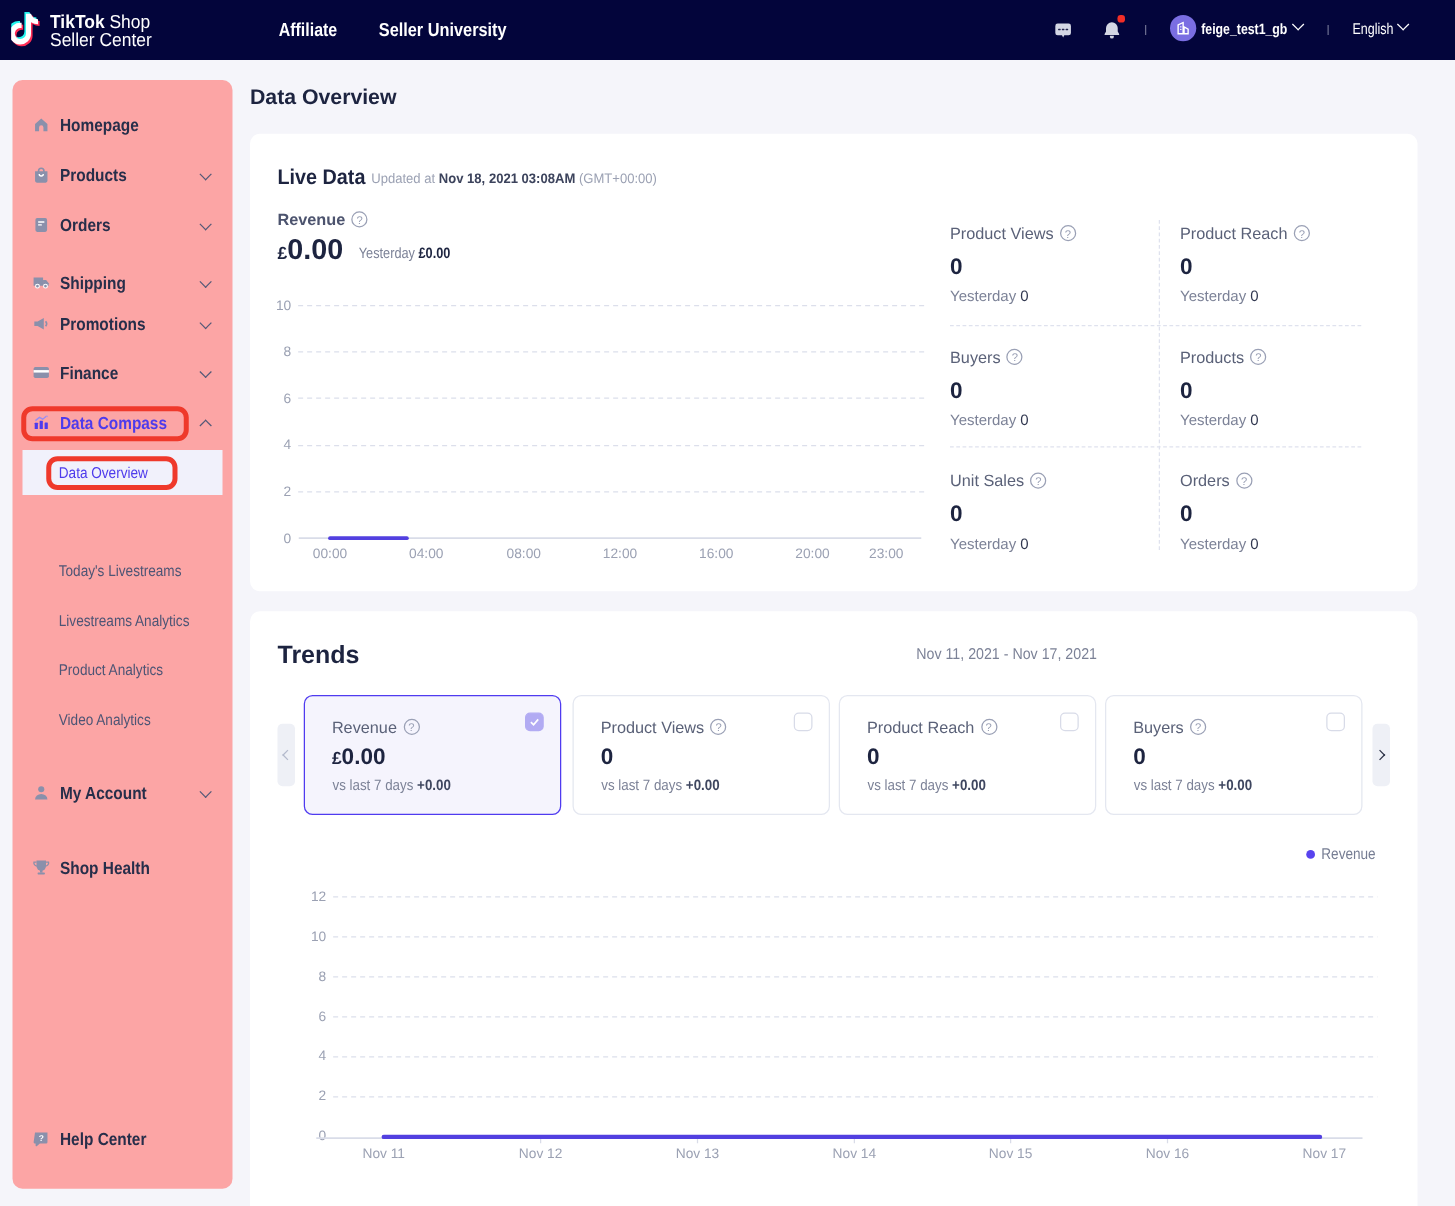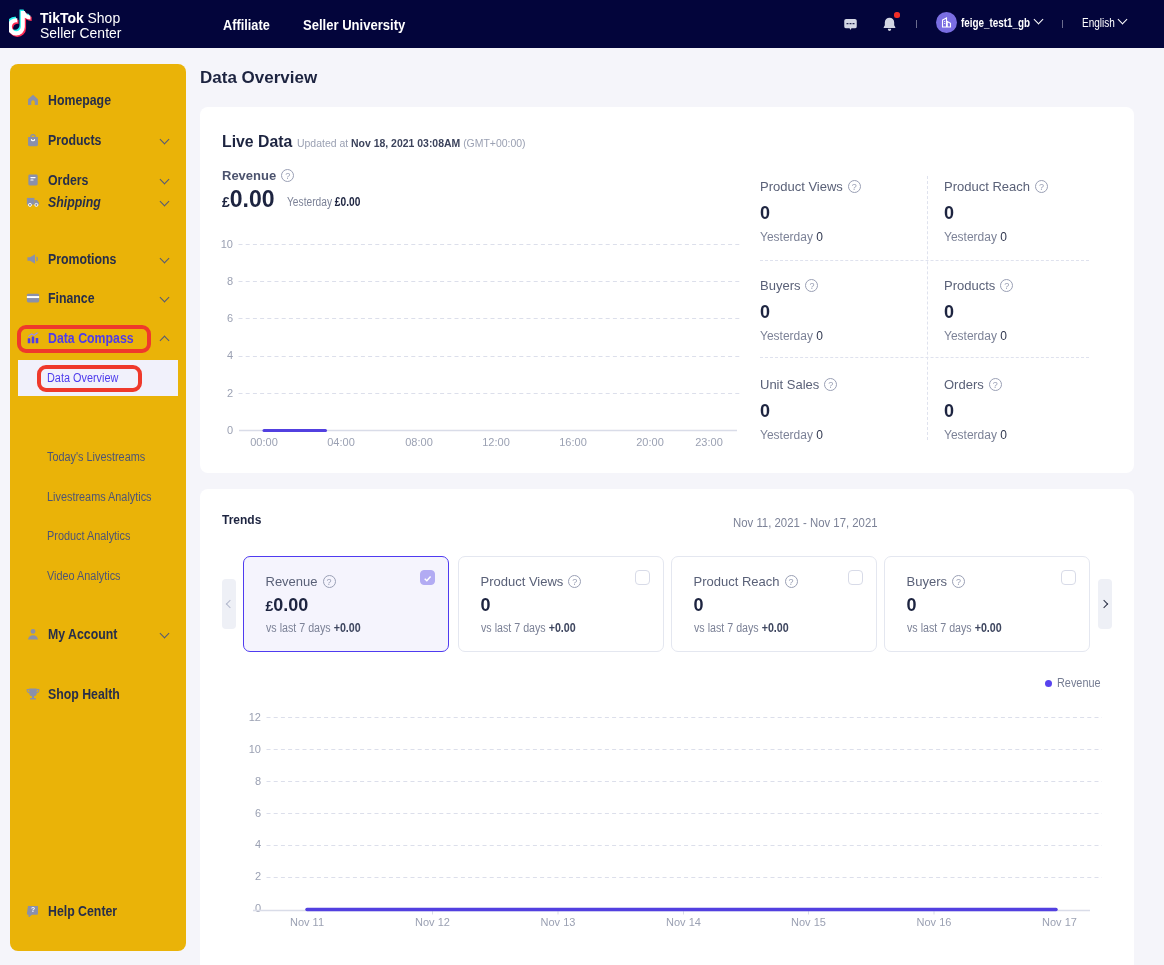--- a/index.html
+++ b/index.html
@@ -2,21 +2,21 @@
 <html><head>
 <meta charset="utf-8">
 <style>
 * { margin:0; padding:0; box-sizing:border-box; }
 html,body { width:1164px; height:965px; overflow:hidden; }
 body { font-family:"Liberation Sans", sans-serif; background:#f5f5fa; position:relative; }
 .header { position:absolute; left:0; top:0; width:1164px; height:48px; background:#03053b; }
 .hnav { position:absolute; top:0; height:48px; display:flex; align-items:center; color:#fff; font-weight:bold; font-size:15px; }
 .hright { position:absolute; right:0; top:0; height:64px; display:flex; align-items:center; color:#fff; }
 .chev { display:inline-block; width:7px; height:7px; border-right:1.5px solid #fff; border-bottom:1.5px solid #fff; transform:rotate(45deg); margin-top:-4px; }
-.sidebar { position:absolute; left:10px; top:64px; width:176px; height:887px; background:#eab308; border-radius:8px; }
+.sidebar { position:absolute; left:10px; top:64px; width:176px; height:887px; background:#fca5a5; border-radius:8px; }
 .mi { position:absolute; left:0; width:176px; height:40px; display:flex; align-items:center; }
 .mi .ic { position:absolute; left:16px; width:14px; height:14px; }
 .mi .txt { position:absolute; left:38px; font-size:14px; font-weight:bold; color:#272e4a; transform:scaleX(0.88); transform-origin:left; white-space:nowrap; }
 .mi .arr { position:absolute; right:18px; top:16px; width:7px; height:7px; border-right:1.6px solid #525877; border-bottom:1.6px solid #525877; transform:rotate(45deg); }
 .mi .arrup { position:absolute; right:18px; top:19px; width:7px; height:7px; border-right:1.6px solid #525877; border-bottom:1.6px solid #525877; transform:rotate(-135deg); }
 .sub { position:absolute; left:0; width:176px; height:40px; display:flex; align-items:center; }
 .sub .txt { position:absolute; left:37px; font-size:12.5px; color:#4e5575; transform:scaleX(0.87); transform-origin:left; white-space:nowrap; }
 .main-title { position:absolute; left:200px; top:68px; font-size:17px; font-weight:bold; color:#1d2440; }
 .card1 { position:absolute; left:200px; top:107px; width:934px; height:366px; background:#fff; border-radius:8px; }
 .card2 { position:absolute; left:200px; top:489px; width:934px; height:476px; background:#fff; border-radius:8px 8px 0 0; }
@@ -101,21 +101,21 @@
     </div>
   <div class="mi" style="top:96px;">
       <svg class="ic" viewBox="0 0 24 24">
         <rect x="4" y="2.5" width="16" height="19" rx="2.5" fill="#8a90ab"></rect>
         <rect x="7.5" y="7" width="9" height="1.8" rx="0.9" fill="#fff"></rect>
         <rect x="7.5" y="11" width="5.5" height="1.8" rx="0.9" fill="#fff"></rect>
       </svg>
       <span class="txt">Orders</span>
       <span class="arr"></span>
     </div>
-  <div class="mi" style="top:118px;font-style:italic;">
+  <div class="mi" style="top:142px;">
       <svg class="ic" viewBox="0 0 24 24">
         <path d="M1.5 5 h13 v11.5 h-13 z" fill="#8a90ab"></path>
         <path d="M14.5 8.5 h4.2 l3.5 4.5 v3.5 h-7.7 z" fill="#8a90ab"></path>
         <circle cx="6.8" cy="17" r="2.6" fill="#8a90ab" stroke="#fff" stroke-width="1.5"></circle>
         <circle cx="17.8" cy="17" r="2.6" fill="#8a90ab" stroke="#fff" stroke-width="1.5"></circle>
       </svg>
       <span class="txt">Shipping</span>
       <span class="arr"></span>
     </div>
   <div class="mi" style="top:175px;">
@@ -257,21 +257,21 @@
       <div class="y">Yesterday <b>0</b></div>
     </div>
   <div class="metric" style="left:744px; top:270px;">
       <div class="glabel">Orders<span class="qmark">?</span></div>
       <div class="v">0</div>
       <div class="y">Yesterday <b>0</b></div>
     </div>
 </div>
 
 <div class="card2">
-  <div style="position:absolute; left:22px; top:24px; font-size:12px; font-weight:bold; color:#1d2440;">Trends</div>
+  <div style="position:absolute; left:22px; top:24px; font-size:20px; font-weight:bold; color:#1d2440;">Trends</div>
   <div style="position:absolute; left:533px; top:27px; font-size:12.5px; color:#7c8297; transform:scaleX(0.91); transform-origin:left; white-space:nowrap;">Nov 11, 2021 - Nov 17, 2021</div>
 </div>
 
 <div class="arrbtn" style="left:222px;">
     <span style="display:inline-block; width:6px; height:6px; border-left:1.5px solid #b3b9cc; border-bottom:1.5px solid #b3b9cc; transform:rotate(45deg); margin-left:2px;"></span>
   </div>
 <div class="arrbtn" style="left:1098px;">
     <span style="display:inline-block; width:6px; height:6px; border-right:1.5px solid #2b3146; border-top:1.5px solid #2b3146; transform:rotate(45deg); margin-right:2px;"></span>
   </div>
 

